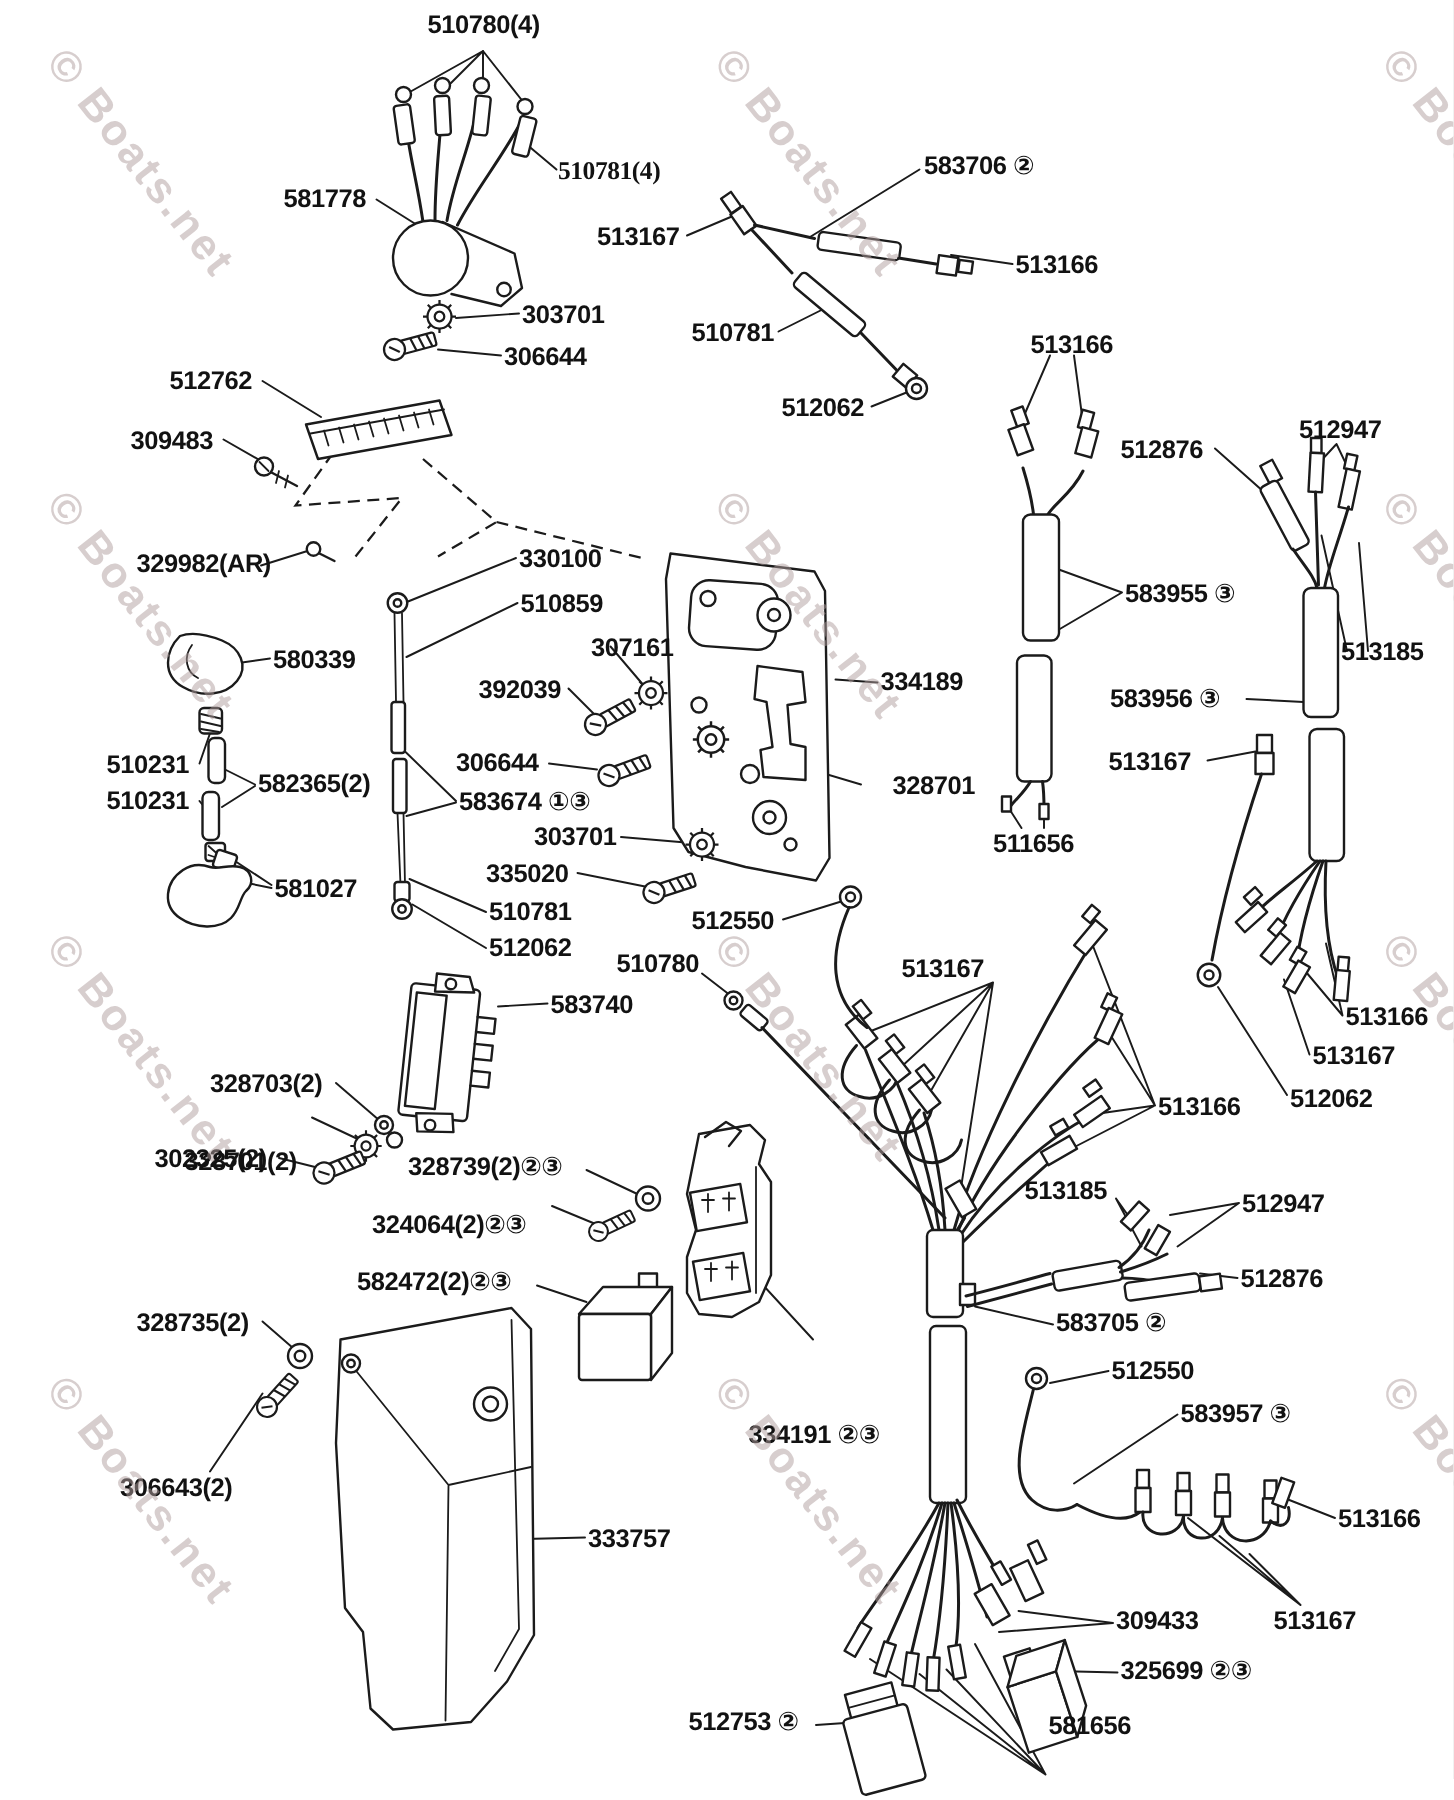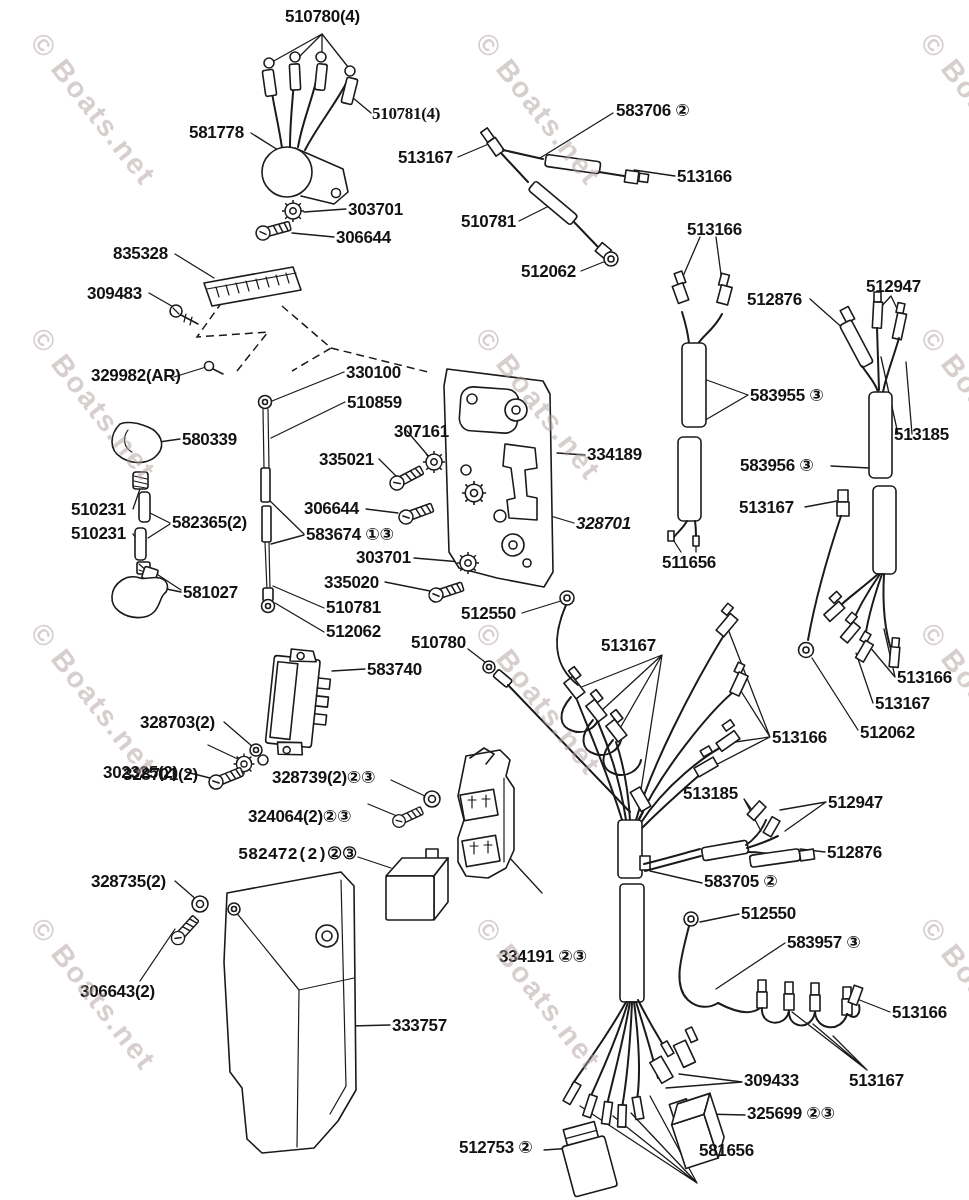--- a/index.html
+++ b/index.html
@@ -449,42 +449,42 @@
       <span class="plabel" style="left: 348px; top: 201px;">303701</span>
       <span class="plabel" style="left: 336px; top: 229px;">306644</span>
       <span class="plabel" style="left: 616px; top: 102px;">583706 ②</span>
       <span class="plabel" style="left: 398px; top: 149px;">513167</span>
       <span class="plabel" style="left: 677px; top: 168px;">513166</span>
       <span class="plabel" style="left: 461px; top: 213px;">510781</span>
       <span class="plabel" style="left: 521px; top: 263px;">512062</span>
       <span class="plabel" style="left: 687px; top: 221px;">513166</span>
       <span class="plabel" style="left: 747px; top: 291px;">512876</span>
       <span class="plabel" style="left: 866px; top: 278px;">512947</span>
-      <span class="plabel" style="left: 113px; top: 245px;">835328</span>
+      <span class="plabel" style="left: 113px; top: 245px;">512762</span>
       <span class="plabel" style="left: 87px; top: 285px;">309483</span>
       <span class="plabel" style="left: 67px; top: 367px; margin-left: 24px;">329982(AR)</span>
       <span class="plabel" style="left: 346px; top: 364px;">330100</span>
       <span class="plabel" style="left: 347px; top: 394px;">510859</span>
       <span class="plabel" style="left: 347px; top: 423px; margin-left: 47px;">307161</span>
-      <span class="plabel" style="left: 319px; top: 451px;">335021</span>
+      <span class="plabel" style="left: 319px; top: 451px;">392039</span>
       <span class="plabel" style="left: 182px; top: 431px;">580339</span>
       <span class="plabel" style="left: 71px; top: 501px;">510231</span>
       <span class="plabel" style="left: 71px; top: 525px;">510231</span>
       <span class="plabel" style="left: 172px; top: 514px;">582365(2)</span>
       <span class="plabel" style="left: 304px; top: 500px;">306644</span>
       <span class="plabel" style="left: 306px; top: 526px;">583674 ①③</span>
       <span class="plabel" style="left: 356px; top: 549px;">303701</span>
       <span class="plabel" style="left: 324px; top: 574px;">335020</span>
       <span class="plabel" style="left: 326px; top: 599px;">510781</span>
       <span class="plabel" style="left: 326px; top: 623px;">512062</span>
       <span class="plabel" style="left: 183px; top: 584px;">581027</span>
       <span class="plabel" style="left: 411px; top: 634px;">510780</span>
       <span class="plabel" style="left: 367px; top: 661px;">583740</span>
       <span class="plabel" style="left: 587px; top: 446px; text-align: center;">334189</span>
-      <span class="plabel" style="left: 576px; top: 515px; font-style: italic;">328701</span>
+      <span class="plabel" style="left: 595px; top: 515px;">328701</span>
       <span class="plabel" style="left: 461px; top: 605px;">512550</span>
       <span class="plabel" style="left: 662px; top: 554px;">511656</span>
       <span class="plabel" style="left: 601px; top: 637px;">513167</span>
       <span class="plabel" style="left: 750px; top: 387px;">583955 ③</span>
       <span class="plabel" style="left: 740px; top: 457px;">583956 ③</span>
       <span class="plabel" style="left: 894px; top: 426px;">513185</span>
       <span class="plabel" style="left: 739px; top: 499px;">513167</span>
       <span class="plabel" style="left: 772px; top: 729px;">513166</span>
       <span class="plabel" style="left: 897px; top: 669px;">513166</span>
       <span class="plabel" style="left: 875px; top: 695px;">513167</span>
@@ -499,21 +499,21 @@
       <span class="plabel" style="left: 744px; top: 1072px;">309433</span>
       <span class="plabel" style="left: 849px; top: 1072px;">513167</span>
       <span class="plabel" style="left: 747px; top: 1105px;">325699 ②③</span>
       <span class="plabel" style="left: 699px; top: 1142px;">581656</span>
       <span class="plabel" style="left: 459px; top: 1139px;">512753 ②</span>
       <span class="plabel" style="left: 140px; top: 714px;">328703(2)</span>
       <span class="plabel" style="left: 123px; top: 737px; margin-top: 29px;">328701(2)</span>
       <span class="plabel" style="left: 103px; top: 764px;">302325(2)</span>
       <span class="plabel" style="left: 272px; top: 769px;">328739(2)②③</span>
       <span class="plabel" style="left: 248px; top: 794px; margin-top: 14px;">324064(2)②③</span>
-      <span class="plabel" style="left: 238px; top: 846px; font-family: Liberation Mono, monospace;">582472(2)②③</span>
+      <span class="plabel" style="left: 238px; top: 846px;">582472(2)②③</span>
       <span class="plabel" style="left: 91px; top: 873px;">328735(2)</span>
       <span class="plabel" style="left: 80px; top: 983px;">306643(2)</span>
       <span class="plabel" style="left: 392px; top: 1017px;">333757</span>
       <span class="plabel" style="left: 499px; top: 900px; margin-top: 48px;">334191 ②③</span>
     </div>
 <div class="wmarks">
       <span class="wmark" style="left: 48px; top: 28px;">© Boats.net</span>
       <span class="wmark" style="left: 493px; top: 28px;">© Boats.net</span>
       <span class="wmark" style="left: 938px; top: 28px;">© Boats.net</span>
       <span class="wmark" style="left: 48px; top: 323px;">© Boats.net</span>

